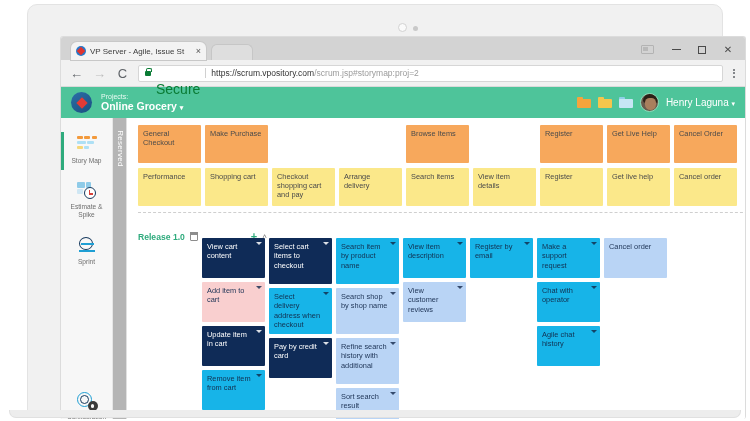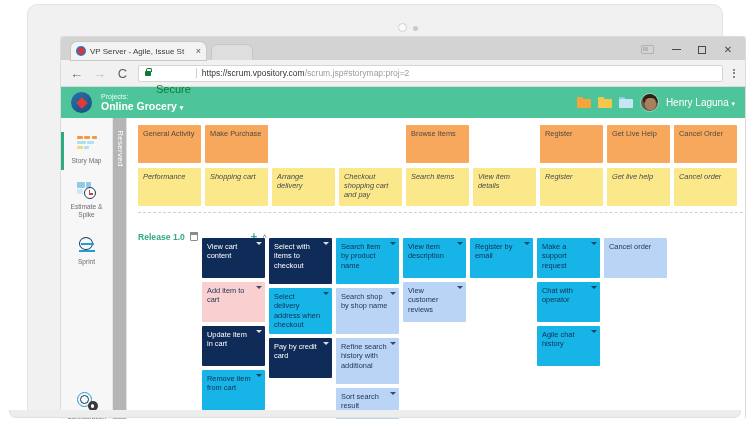--- a/index.html
+++ b/index.html
@@ -114,21 +114,21 @@
     min-width:0;
   }
   .lock {
     width:6px; height:5px; background:#0a7b34; position:relative; border-radius:1px;
     flex:0 0 auto; margin-top:1px;
   }
   .lock::before {
     content:""; position:absolute; left:1.3px; top:-3px; width:3.4px; height:3.4px;
     border:1.2px solid #0a7b34; border-bottom:none; border-radius:2px 2px 0 0;
   }
-  .secure-txt { font-size:11px; color:#0a7b34; white-space:nowrap;margin-top:32px; }
+  .secure-txt { font-size:14px; color:#0a7b34; white-space:nowrap;margin-top:32px; }
   .omni-sep { width:1px; height:10px; background:#d0d0d0; }
   .url { font-size:8.5px; color:#9b9b9b; white-space:nowrap; overflow:hidden; }
   .url b { color:#333333; font-weight:normal; }
   .kebab {
     display:flex; flex-direction:column; gap:1.5px; cursor:pointer; padding:2px;
   }
   .kebab i { width:2px; height:2px; background:#5f6368; border-radius:50%; display:block; }
 
   
   .app-header {
@@ -238,21 +238,21 @@
   .row-task { top:50px; }
 
   .act-card {
     width:63px; height:38px; background:#f7a85c; border-radius:1px;
     padding:4px 5px; font-size:7.4px; color:#4a4a4a; line-height:1.22;
     cursor:pointer; overflow:hidden;
   }
   .task-card {
     width:63px; height:38px; background:#fbe88a; border-radius:1px;
     padding:4px 5px; font-size:7.4px; color:#4a4a4a; line-height:1.22;
-    cursor:pointer; overflow:hidden;font-style:italic;
+    cursor:pointer; overflow:hidden;
   }
   .gap { background:transparent !important; cursor:default; }
 
   .divider {
     position:absolute; left:11px; right:4px; top:94px;
     border-top:1px dashed #cfcfcf;
   }
 
   .release-bar {
     position:absolute; left:11px; top:100px; display:flex; align-items:center; gap:5px;
@@ -404,35 +404,35 @@
         </div>
 
         <div class="reserved-strip">
           <span class="reserved-txt">Reserved</span>
         </div>
 
         <div class="canvas">
           <div class="canvas-inner">
 
             <div class="row row-activity" id="activity-row">
-                <div class="act-card">General Activity</div>
+                <div class="act-card">General Checkout</div>
                 <div class="act-card">Make Purchase</div>
                 <div class="act-card gap" style="background: transparent;"></div>
                 <div class="act-card gap" style="background: transparent;"></div>
                 <div class="act-card">Browse Items</div>
                 <div class="act-card gap" style="background: transparent;"></div>
                 <div class="act-card">Register</div>
                 <div class="act-card">Get Live Help</div>
                 <div class="act-card">Cancel Order</div>
               </div>
             <div class="row row-task" id="task-row">
                 <div class="task-card">Performance</div>
                 <div class="task-card">Shopping cart</div>
+                <div class="task-card">Checkout shopping cart and pay</div>
                 <div class="task-card">Arrange delivery</div>
-                <div class="task-card">Checkout shopping cart and pay</div>
                 <div class="task-card">Search items</div>
                 <div class="task-card">View item details</div>
                 <div class="task-card">Register</div>
                 <div class="task-card">Get live help</div>
                 <div class="task-card">Cancel order</div>
               </div>
 
             <div class="divider"></div>
 
             <div class="release-bar">
@@ -444,21 +444,21 @@
             </div>
 
             <div class="story-grid" id="story-grid">
                 <div class="story-col">
                   <div class="story-card sc-navy h40"><span>View cart content</span><span class="caret"></span></div>
                   <div class="story-card sc-pink h40"><span>Add item to cart</span><span class="caret"></span></div>
                   <div class="story-card sc-navy h40"><span>Update item in cart</span><span class="caret"></span></div>
                   <div class="story-card sc-cyan h40"><span>Remove item from cart</span><span class="caret"></span></div>
                 </div>
                 <div class="story-col">
-                  <div class="story-card sc-navy h46"><span>Select with items to checkout</span><span class="caret"></span></div>
+                  <div class="story-card sc-navy h46"><span>Select cart items to checkout</span><span class="caret"></span></div>
                   <div class="story-card sc-cyan h46"><span>Select delivery address when checkout</span><span class="caret"></span></div>
                   <div class="story-card sc-navy h40"><span>Pay by credit card</span><span class="caret"></span></div>
                 </div>
                 <div class="story-col">
                   <div class="story-card sc-cyan h46"><span>Search item by product name</span><span class="caret"></span></div>
                   <div class="story-card sc-light h46"><span>Search shop by shop name</span><span class="caret"></span></div>
                   <div class="story-card sc-light h46"><span>Refine search history with additional</span><span class="caret"></span></div>
                   <div class="story-card sc-light h40"><span>Sort search result</span><span class="caret"></span></div>
                 </div>
                 <div class="story-col">

